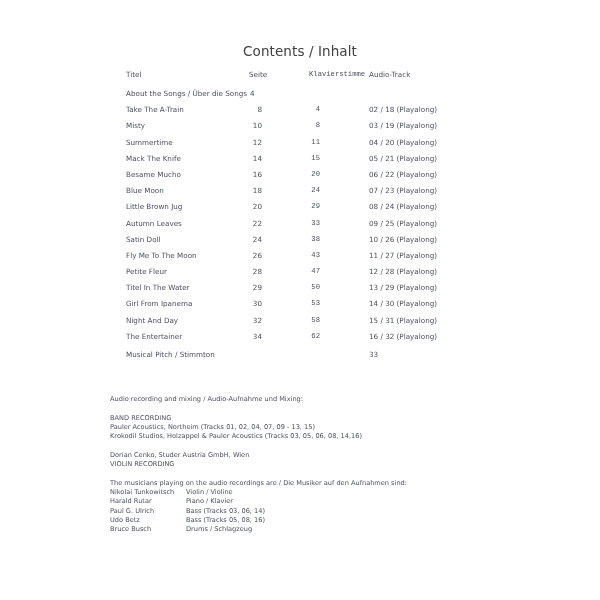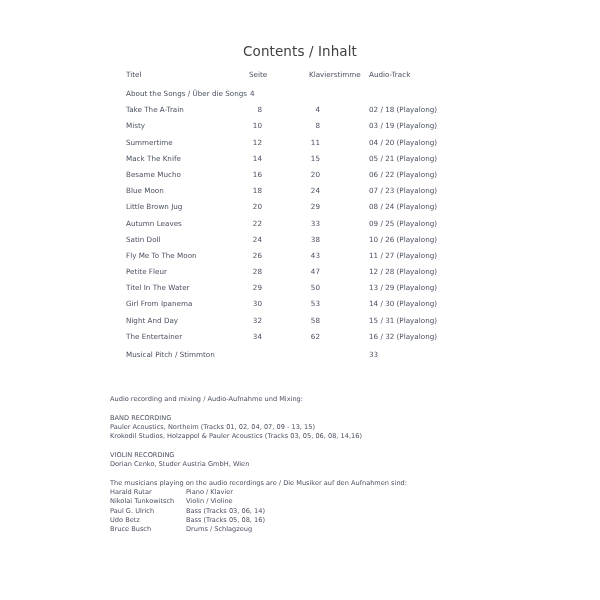--- a/index.html
+++ b/index.html
@@ -5,21 +5,21 @@
     html, body { margin: 0; padding: 0; background: #ffffff; }
     body { width: 600px; height: 600px; position: relative; overflow: hidden;
            font-family: "DejaVu Sans", sans-serif; color: #3a3f4a; }
     .title { position: absolute; top: 43px; left: 0; width: 600px; text-align: center;
              font-size: 13.5px; color: #404040; letter-spacing: 0.1px; }
     .toc { position: absolute; left: 110px; top: 70px; width: 380px; font-size: 7.2px; color: #4a5060; }
     .row { position: relative; height: 16.2px; }
     .row span { position: absolute; top: 0; white-space: nowrap; }
     .c-title { left: 16px; }
     .c-page { left: 138px; width: 14px; text-align: right; }
-    .c-piano { left: 196px; width: 14px; text-align: right; }
+    .c-piano { left: 196px; width: 14px; text-align: right; font-family: Liberation Mono, monospace; }
     .c-track { left: 259px; }
     .hdr .c-page { left: 139px; width: auto; text-align: left; }
     .hdr .c-piano { left: 199px; width: auto; text-align: left; }
     .hdr { height: 19px; }
     .row.about .c-page { left: 140px; width: auto; text-align: left; }
     .row.pitch { margin-top: 2px; }
     .credits { position: absolute; left: 110px; top: 395px; width: 420px; font-size: 6.6px;
                color: #4a5060; line-height: 9.3px; }
     .credits p { margin: 0; }
     .gap { height: 9.3px; }
@@ -142,32 +142,32 @@
   </div>
 </div>
 
 <div class="credits">
   <p>Audio recording and mixing / Audio-Aufnahme und Mixing:</p>
   <div class="gap"></div>
   <p>BAND RECORDING</p>
   <p>Pauler Acoustics, Northeim (Tracks 01, 02, 04, 07, 09 - 13, 15)</p>
   <p>Krokodil Studios, Holzappel &amp; Pauler Acoustics (Tracks 03, 05, 06, 08, 14,16)</p>
   <div class="gap"></div>
+  <p>Dorian Cenko, Studer Austria GmbH, Wien</p>
   <p>VIOLIN RECORDING</p>
-  <p>Dorian Cenko, Studer Austria GmbH, Wien</p>
   <div class="gap"></div>
   <p>The musicians playing on the audio recordings are / Die Musiker auf den Aufnahmen sind:</p>
   <div id="musicians">
       <div class="musician">
+        <span class="m-name">Nikolai Tunkowitsch</span>
+        <span class="m-role">Violin / Violine</span>
+      </div>
+      <div class="musician">
         <span class="m-name">Harald Rutar</span>
         <span class="m-role">Piano / Klavier</span>
-      </div>
-      <div class="musician">
-        <span class="m-name">Nikolai Tunkowitsch</span>
-        <span class="m-role">Violin / Violine</span>
       </div>
       <div class="musician">
         <span class="m-name">Paul G. Ulrich</span>
         <span class="m-role">Bass (Tracks 03, 06, 14)</span>
       </div>
       <div class="musician">
         <span class="m-name">Udo Betz</span>
         <span class="m-role">Bass (Tracks 05, 08, 16)</span>
       </div>
       <div class="musician">

